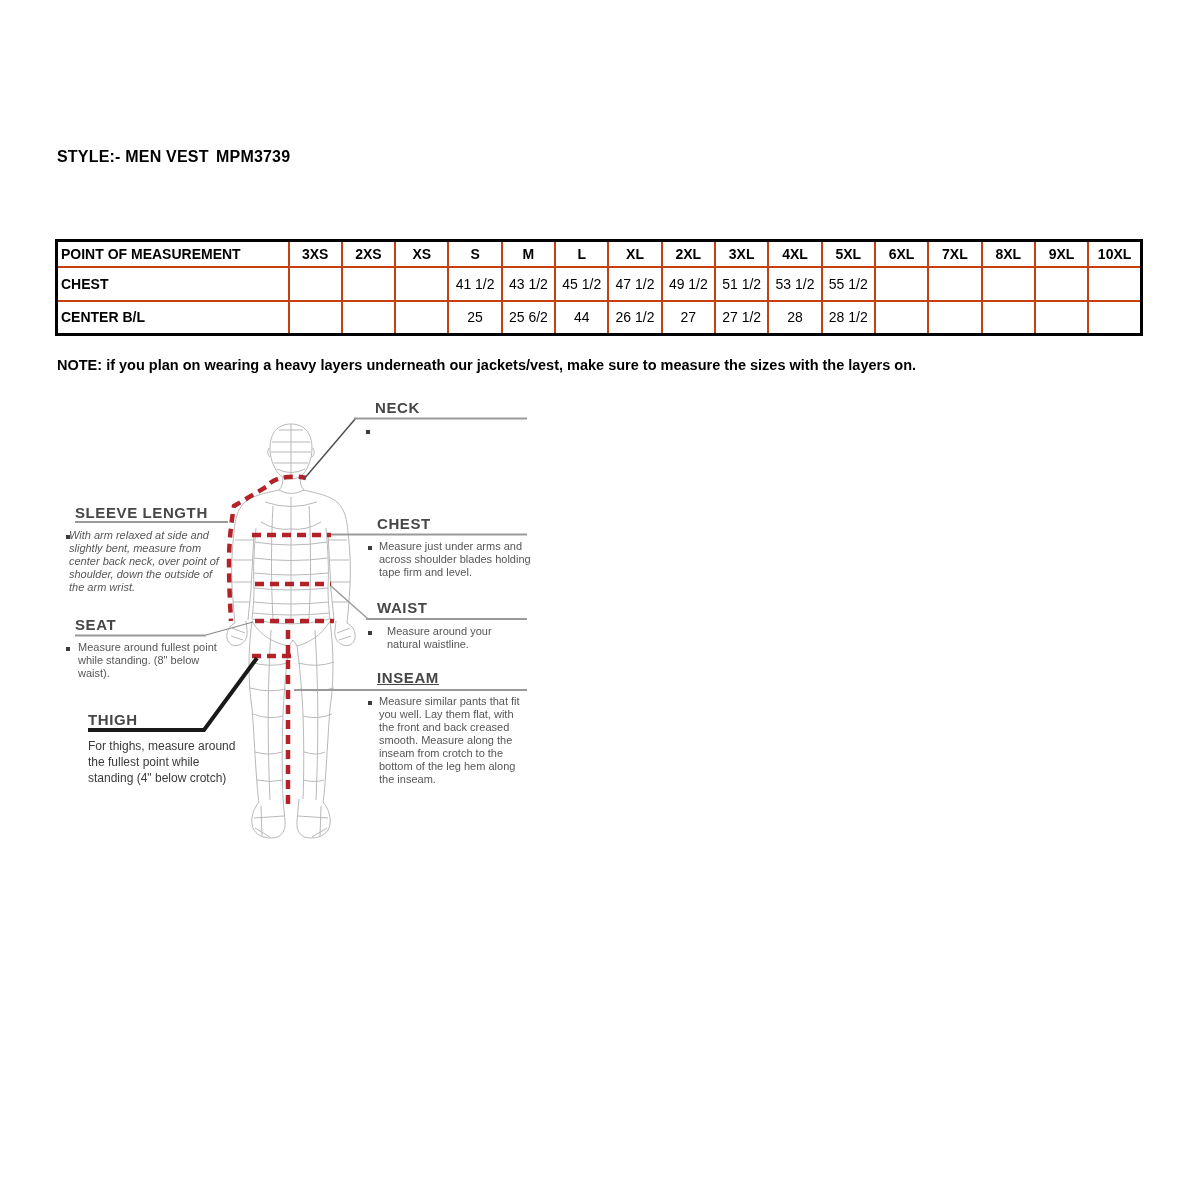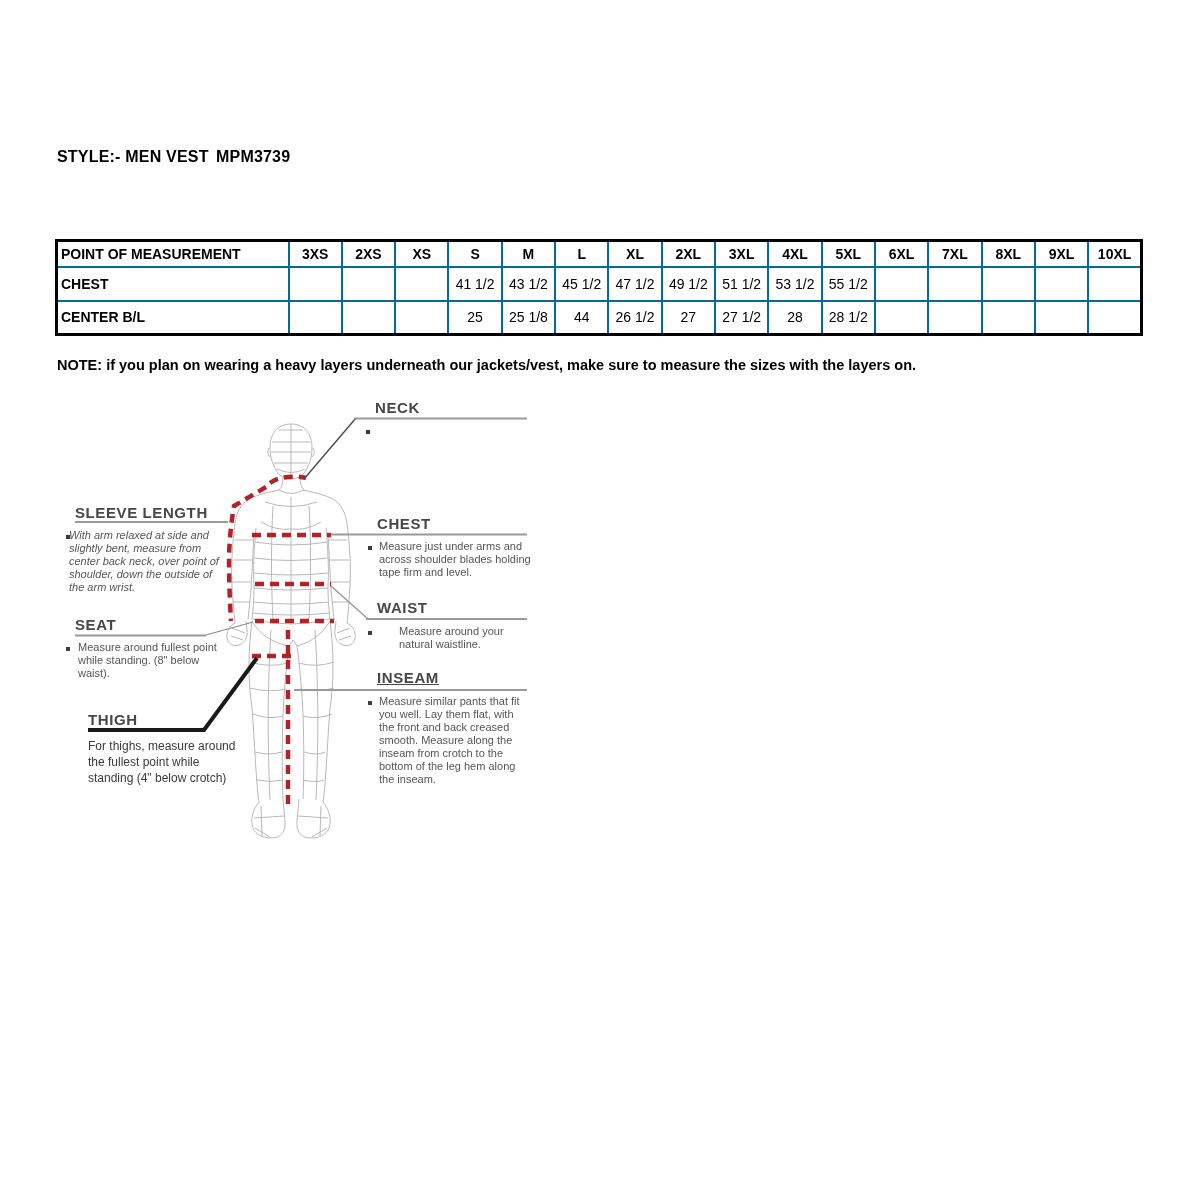--- a/index.html
+++ b/index.html
@@ -6,21 +6,21 @@
   body{width:1200px;height:1200px;position:relative;font-family:"Liberation Sans",sans-serif;color:#000;overflow:hidden;}
 
   
   .title-row{position:absolute;left:57px;top:148px;font-weight:700;font-size:16px;letter-spacing:0.2px;}
   .title-row .style-code{position:absolute;left:159px;top:0;white-space:nowrap;}
   .title-row .style-label{white-space:nowrap;}
 
   
   .size-table-wrap{position:absolute;left:55px;top:239px;width:1088px;}
   table.size-table{border-collapse:collapse;table-layout:fixed;width:1088px;border:3px solid #000;}
-  table.size-table th,table.size-table td{border:2px solid #0369a1;font-size:14px;text-align:center;vertical-align:middle;padding:0;overflow:hidden;white-space:nowrap;}
+  table.size-table th,table.size-table td{border:2px solid #c2410c;font-size:14px;text-align:center;vertical-align:middle;padding:0;overflow:hidden;white-space:nowrap;}
   table.size-table col.poml-col{width:232px;}
   table.size-table tr.hdr{height:26px;}
   table.size-table tr.data-row{height:34px;}
   table.size-table th{font-weight:700;}
   table.size-table .poml{text-align:left;padding-left:3px;font-weight:700;}
   table.size-table td{font-weight:400;}
 
   
   .note-line{position:absolute;left:57px;top:357px;font-weight:700;font-size:14.5px;white-space:nowrap;}
 
@@ -87,21 +87,21 @@
           <td></td>
           <td></td>
         </tr>
       <tr class="data-row">
         <td class="poml">CENTER B/L</td>
 
       <td></td>
           <td></td>
           <td></td>
           <td>25</td>
-          <td>25 1/8</td>
+          <td>25 6/2</td>
           <td>44</td>
           <td>26 1/2</td>
           <td>27</td>
           <td>27 1/2</td>
           <td>28</td>
           <td>28 1/2</td>
           <td></td>
           <td></td>
           <td></td>
           <td></td>
@@ -209,21 +209,21 @@
   <div class="dg-label" style="left:20px;top:114px;">SLEEVE LENGTH</div>
   <div class="dg-bullet" style="left:11px;top:145px;"></div>
   <div class="dg-desc" style="left:14px;top:139px;width:150px;font-style:italic;">With arm relaxed at side and slightly bent, measure from center back neck, over point of shoulder, down the outside of the arm wrist.</div>
 
   <div class="dg-label" style="left:322px;top:125px;">CHEST</div>
   <div class="dg-bullet" style="left:313px;top:156px;"></div>
   <div class="dg-desc" style="left:324px;top:150px;width:152px;">Measure just under arms and across shoulder blades holding tape firm and level.</div>
 
   <div class="dg-label" style="left:322px;top:209px;">WAIST</div>
   <div class="dg-bullet" style="left:313px;top:241px;"></div>
-  <div class="dg-desc" style="left:344px;top:235px;width:140px;">Measure around your natural waistline.</div>
+  <div class="dg-desc" style="left:332px;top:235px;width:140px;">Measure around your natural waistline.</div>
 
   <div class="dg-label" style="left:20px;top:226px;">SEAT</div>
   <div class="dg-bullet" style="left:11px;top:257px;"></div>
   <div class="dg-desc" style="left:23px;top:251px;width:140px;">Measure around fullest point while standing. (8" below waist).</div>
 
   <div class="dg-label" style="left:322px;top:279px;text-decoration:underline;">INSEAM</div>
   <div class="dg-bullet" style="left:313px;top:311px;"></div>
   <div class="dg-desc" style="left:324px;top:305px;width:152px;">Measure similar pants that fit you well. Lay them flat, with the front and back creased smooth. Measure along the inseam from crotch to the bottom of the leg hem along the inseam.</div>
 
   <div class="dg-label" style="left:33px;top:321px;">THIGH</div>

